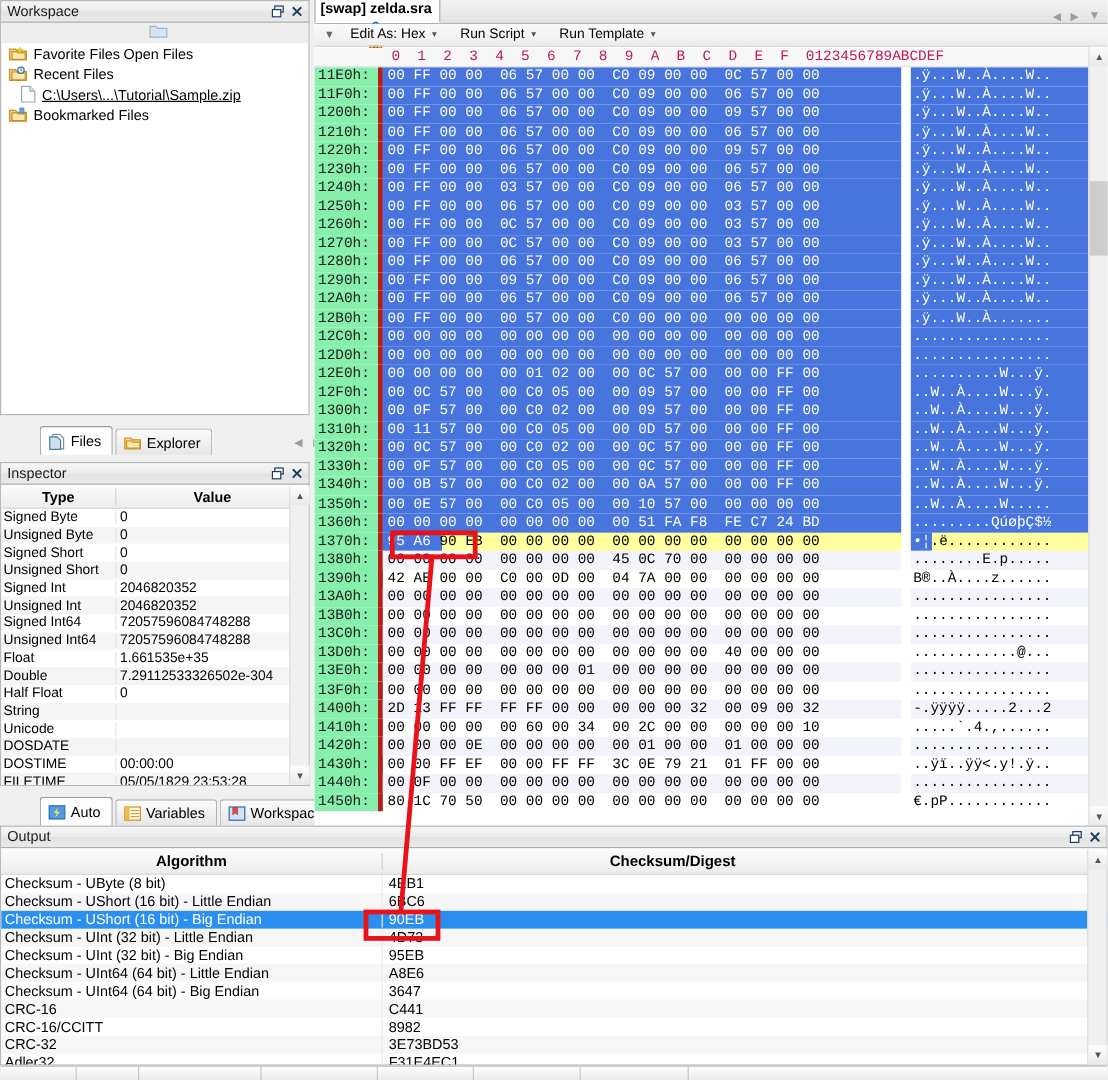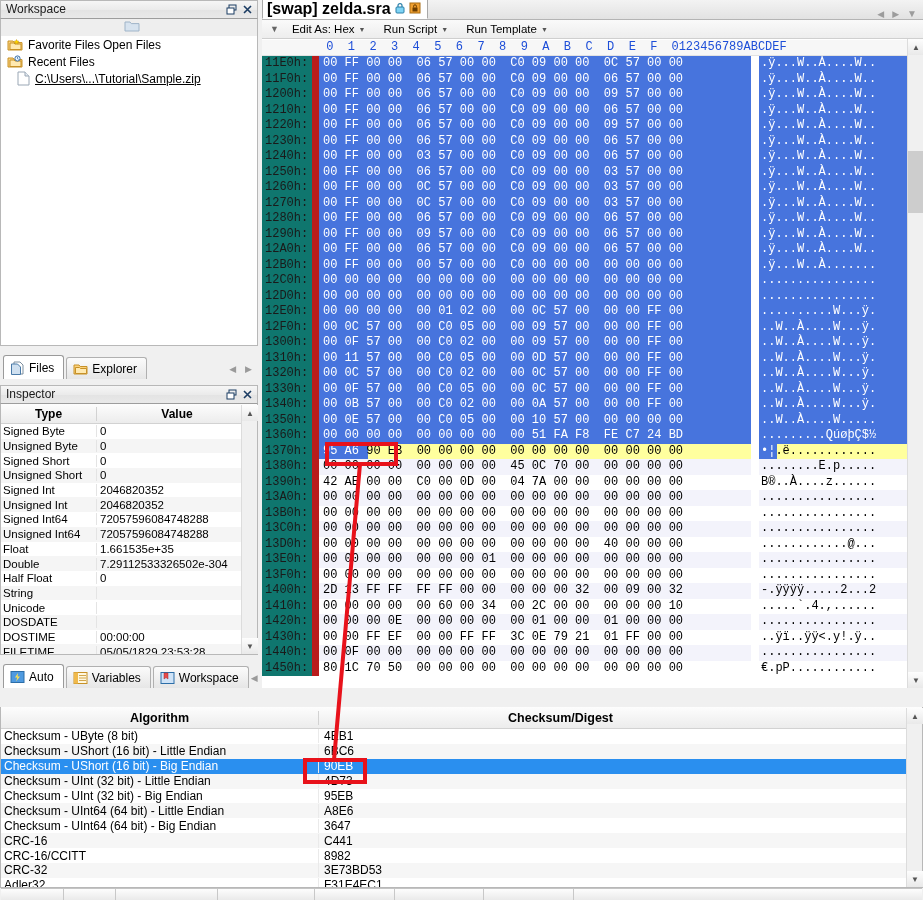--- a/index.html
+++ b/index.html
@@ -50,22 +50,22 @@
     height: 17px; display: flex; align-items: center;
     padding-left: 6px; font-size: 12px; gap: 5px;
     white-space: nowrap;
   }
   .ws-row.sel { background: #eeeeee; flex-direction: column; }
   .ws-row.indent { padding-left: 16px; text-decoration: underline; }
   .folder-ico { width: 16px; height: 14px; flex: none; position: relative; }
   .doc-ico { width: 13px; height: 15px; flex: none; position: relative; }
 
   .ws-tabs {
-    position: absolute; bottom: 0; left: 0; width: 258px; height: 33px;
-    display: flex; align-items: flex-end; padding-left: 3px;
+    position: absolute; bottom: 0; left: 16px; width: 258px; height: 33px;
+    display: flex; align-items: flex-end; padding-left: 17px;
   }
   .tab {
     height: 22px; display: flex; align-items: center; gap: 4px;
     padding: 0 9px 0 6px;
     background: linear-gradient(to bottom,#fbfbfb,#e6e6e6);
     border: 1px solid #b0b0b0; border-bottom: none;
     border-radius: 3px 3px 0 0;
     font-size: 12px; margin-right: 2px;
   }
   .tab.active { background: #fff; height: 24px; border-color:#9a9a9a; }
@@ -101,49 +101,49 @@
   #hex-tabbar {
     position: absolute; top: 0; left: 0; width: 661px; height: 20px;
     background: linear-gradient(to bottom,#f3f3f3,#e2e2e2);
     border-bottom: 1px solid #b4b4b4;
     display: flex; align-items: flex-end;
   }
   #doc-tab {
     height: 20px; display: flex; align-items: center; gap: 3px;
     padding: 0 6px 0 4px; background: #fff;
     border: 1px solid #a8a8a8; border-bottom: 1px solid #fff;
-    font-weight: bold; font-size: 16px;
+    font-weight: bold; font-size: 12px; flex-direction: column;
   }
   #tabbar-right { margin-left: auto; display: flex; align-items: center; gap: 8px; padding-right: 6px; color: #9c9c9c; font-size: 9px;}
   #hex-toolbar {
     position: absolute; top: 20px; left: 0; width: 661px; height: 19px;
     background: linear-gradient(to bottom,#fafafa,#ededed);
     border-bottom: 1px solid #cfcfcf;
     display: flex; align-items: center; gap: 0px; padding-left: 4px;
     font-size: 11.5px;
   }
   .tbitem { padding: 0 9px; height: 17px; display: flex; align-items: center; gap: 4px; }
   .caret { font-size: 7px; color: #555; }
   #hex-colhdr {
     position: absolute; top: 40px; left: 0; width: 661px; height: 16px;
     background: #f7f7f7;
-    font-family: "Liberation Mono", monospace; font-size: 12px; color: #1d4ed8;
+    font-family: "Liberation Mono", monospace; font-size: 12px; color: #be185d;
     border-bottom: 1px solid #e2e2e2;
     white-space: pre;
   }
   #hex-colhdr .hdr-off { display:inline-block; width: 57px; }
   #hex-rows {
     position: absolute; top: 56px; left: 0; width: 661px; bottom: 0;
     font-family: "Liberation Mono", monospace; font-size: 12px;
     overflow: hidden;
   }
   .hrow { height: 15.5px; white-space: pre; display: flex; line-height: 15.5px; }
   .hoff {
-    width: 57px; flex: none; background: #0f766e; color: #1a1a1a;
-    padding-left: 3px; border-right: 7px solid #b91c1c;
+    width: 57px; flex: none; background: #86efac; color: #1a1a1a;
+    padding-left: 3px; border-right: 4px solid #b91c1c;
   }
   .hbytes { flex: none; width: 432px; padding-left: 4px; }
   .hgap { flex: none; width: 8px; }
   .hascii { flex: none; width: 148px; padding-left: 2px; }
   .hrow.sel .hbytes, .hrow.sel .hascii { background: #4774dd; color: #ffffff; }
   .hrow.alt .hbytes, .hrow.alt .hascii { background: #f3f3fb; }
   .hrow.partial .hbytes { background: linear-gradient(to right,#4774dd 0,#4774dd 49px,#ffff9e 49px,#ffff9e 100%); }
   .hrow.partial .hbytes .pre { color: #fff; }
   .hrow.partial .hascii { background: linear-gradient(to right,#4774dd 0,#4774dd 18px,#ffff9e 18px,#ffff9e 100%); }
   .hrow.partial .hascii .pre { color: #fff; }
@@ -238,20 +238,30 @@
           <span>Recent Files</span>
         </div>
         <div class="ws-row indent">
           <span class="doc-ico">
             <svg width="13" height="15" viewBox="0 0 13 15">
                 <path d="M1 1 h7 l4 4 v9 H1 Z" fill="#fff" stroke="#9aa7b5"></path>
                 <path d="M8 1 v4 h4" fill="#e4ebf2" stroke="#9aa7b5"></path>
               </svg>
           </span>
           <span>C:\Users\...\Tutorial\Sample.zip</span>
+        </div>
+        <div class="ws-row">
+          <span class="folder-ico">
+            <svg width="16" height="14" viewBox="0 0 16 14">
+                <path d="M1 3 h5 l1.3 1.6 H15 V12 H1 Z" fill="#fcd27d" stroke="#c79127"></path>
+                <path d="M3 5 h4 l1 1 H14 V11.5 H3 Z" fill="#ffe9b0" stroke="#c79127"></path>
+                <path d="M9.5 1 h3.5 v5 l-1.8-1.4L9.5 6 Z" fill="#6aa9e8" stroke="#2e6fb3" stroke-width=".5"></path>
+              </svg>
+          </span>
+          <span>Bookmarked Files</span>
         </div>
       </div>
       <div class="ws-tabs">
         <div class="tab active">
           <span class="tab-ico">
             <svg width="15" height="14" viewBox="0 0 15 14">
                 <path d="M4 1 h6 l3 3 v9 H4 Z" fill="#fff" stroke="#7d8f9f"></path>
                 <path d="M1.5 3 h6 l3 3 v7.5 H1.5 Z" fill="#cfe0f0" stroke="#4a7aa8"></path>
               </svg>
           </span>
@@ -488,20 +498,34 @@
       </div>
 
     <div id="hex-vscroll">
       <div class="sb-arrow">▲</div>
       <div id="hex-vthumb"></div>
       <div style="position:absolute;bottom:0;width:16px;" class="sb-arrow">▼</div>
     </div>
   </div>
 
   <div id="output">
+    <div class="panel-title">
+      <span class="ttl">Output</span>
+      <span class="tbtn">
+        <svg width="11" height="11" viewBox="0 0 11 11">
+            <rect x="3" y="1" width="7" height="5" fill="none" stroke="#1b3c63"></rect>
+            <rect x="1" y="4" width="7" height="6" fill="#fff" stroke="#1b3c63"></rect>
+          </svg>
+      </span>
+      <span class="tbtn">
+        <svg width="11" height="11" viewBox="0 0 11 11">
+            <path d="M2 2 L9 9 M9 2 L2 9" stroke="#1b3c63" stroke-width="1.6" fill="none"></path>
+          </svg>
+      </span>
+    </div>
     <div id="out-body">
       <div class="out-head">
         <div class="oc1">Algorithm</div>
         <div class="oc2">Checksum/Digest</div>
       </div>
       <div id="out-rows">
           <div class="out-row">
             <div class="oc1">Checksum - UByte (8 bit)</div>
             <div class="oc2">4EB1</div>
           </div>

